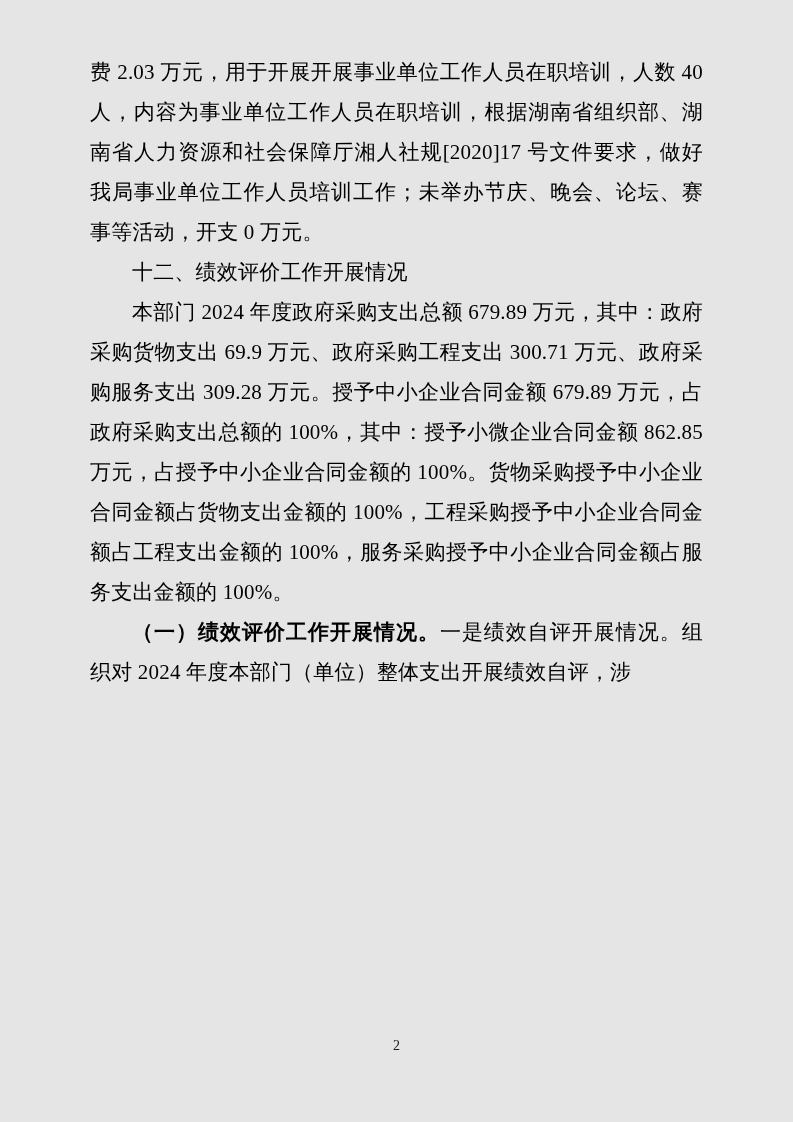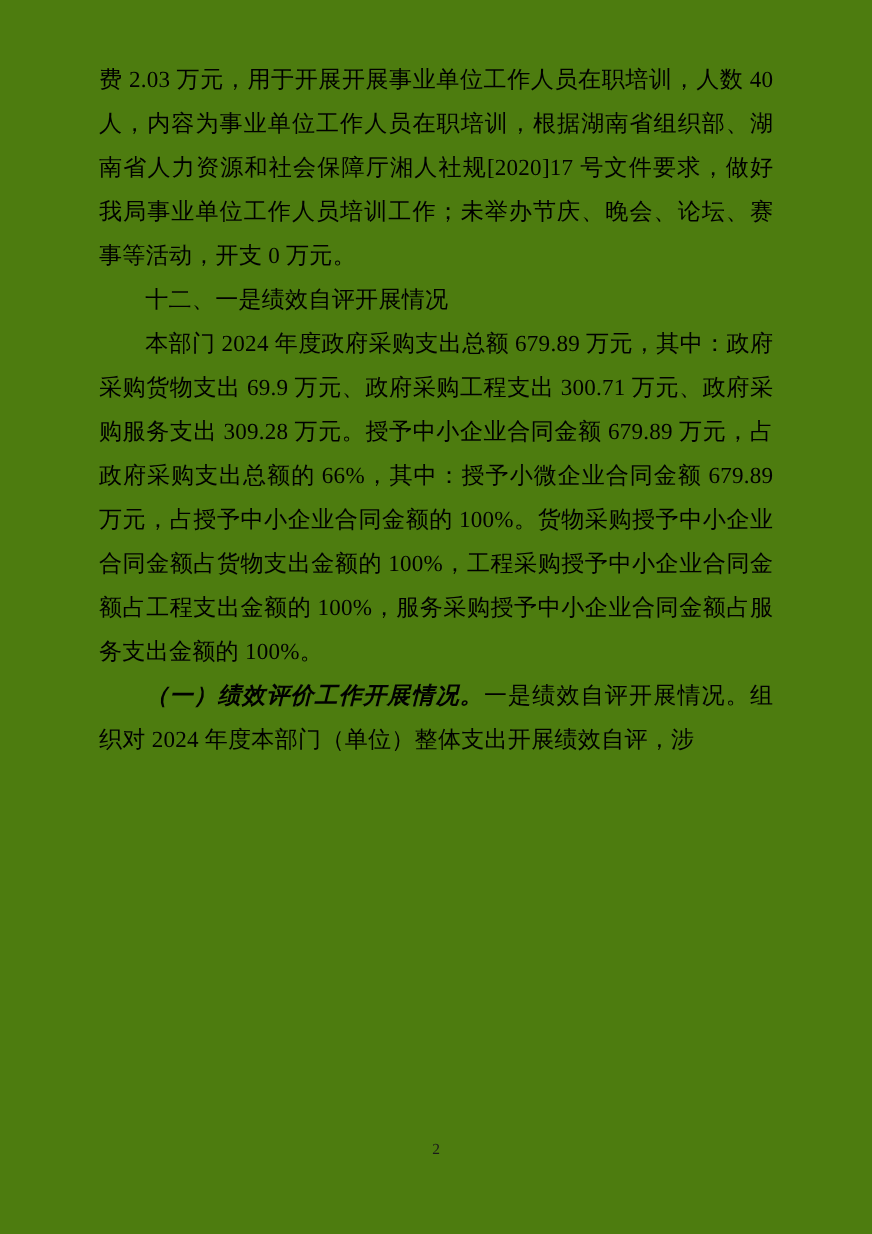--- a/index.html
+++ b/index.html
@@ -4,21 +4,21 @@
 <style>
   html, body {
     margin: 0;
     padding: 0;
     background: #ffffff;
   }
   .page {
     position: relative;
     width: 793px;
     height: 1122px;
-    background: #4d7c0f;
+    background: #e5e5e5;
     overflow: hidden;
     font-family: "Liberation Serif", "DejaVu Serif", serif;
     color: #000000;
   }
   .body-text {
     position: absolute;
     left: 90px;
     top: 52px;
     width: 613px;
     font-size: 21px;
@@ -28,21 +28,20 @@
   }
   .para {
     margin: 0;
     padding: 0;
   }
   .para.indent {
     text-indent: 2em;
   }
   .seg-bold-italic {
     font-weight: bold;
-    font-style: italic;
   }
   .seg-bold {
     font-weight: normal;
   }
   .page-number {
     position: absolute;
     left: 0;
     top: 1036px;
     width: 100%;
     text-align: center;
@@ -50,18 +49,18 @@
     line-height: 20px;
     color: #1a1a1a;
   }
 </style>
 </head>
 <body>
 
 <div class="page">
   <div class="body-text">
     <p class="para no-indent">费 2.03 万元，用于开展开展事业单位工作人员在职培训，人数 40 人，内容为事业单位工作人员在职培训，根据湖南省组织部、湖南省人力资源和社会保障厅湘人社规[2020]17 号文件要求，做好我局事业单位工作人员培训工作；未举办节庆、晚会、论坛、赛事等活动，开支 0 万元。</p>
-    <p class="para indent">十二、一是绩效自评开展情况</p>
-    <p class="para indent">本部门 2024 年度政府采购支出总额 679.89 万元，其中：政府采购货物支出 69.9 万元、政府采购工程支出 300.71 万元、政府采购服务支出 309.28 万元。授予中小企业合同金额 679.89 万元，占政府采购支出总额的 66%，其中：授予小微企业合同金额 679.89 万元，占授予中小企业合同金额的 100%。货物采购授予中小企业合同金额占货物支出金额的 100%，工程采购授予中小企业合同金额占工程支出金额的 100%，服务采购授予中小企业合同金额占服务支出金额的 100%。</p>
+    <p class="para indent">十二、绩效评价工作开展情况</p>
+    <p class="para indent">本部门 2024 年度政府采购支出总额 679.89 万元，其中：政府采购货物支出 69.9 万元、政府采购工程支出 300.71 万元、政府采购服务支出 309.28 万元。授予中小企业合同金额 679.89 万元，占政府采购支出总额的 100%，其中：授予小微企业合同金额 862.85 万元，占授予中小企业合同金额的 100%。货物采购授予中小企业合同金额占货物支出金额的 100%，工程采购授予中小企业合同金额占工程支出金额的 100%，服务采购授予中小企业合同金额占服务支出金额的 100%。</p>
     <p class="para indent"><span class="seg-bold-italic">（一）绩效评价工作开展情况。</span><span class="seg-bold">一是绩效自评开展情况。</span><span>组织对 2024 年度本部门（单位）整体支出开展绩效自评，涉</span></p>
   </div>
   <div class="page-number">2</div>
 </div>
 
 </body></html>

